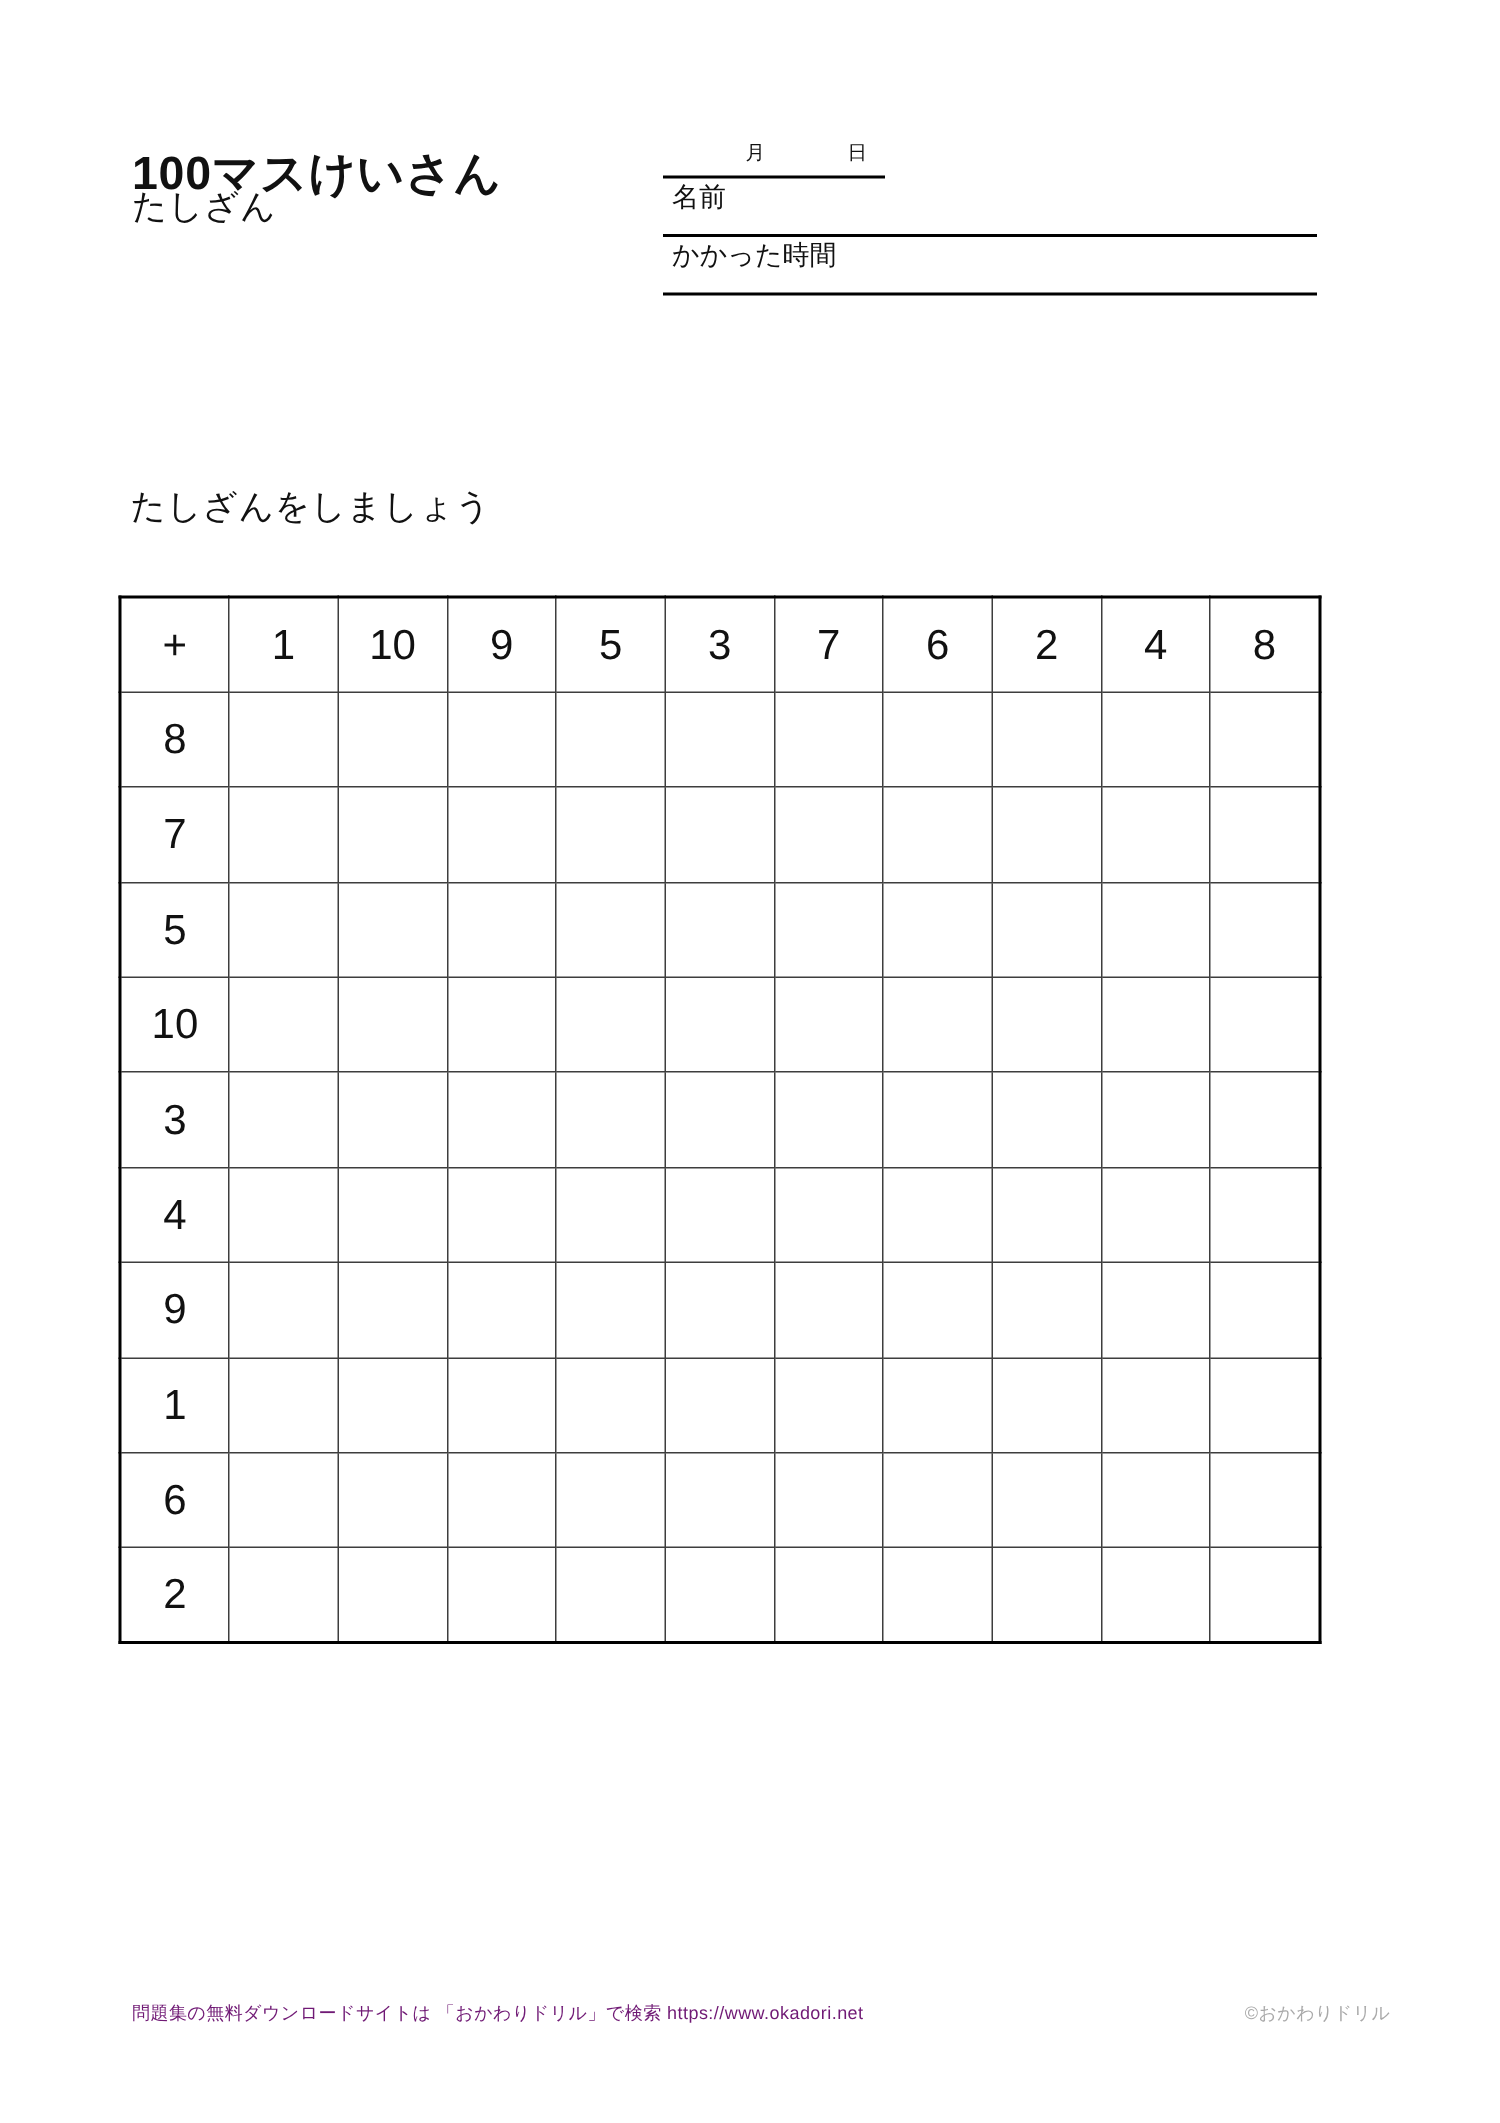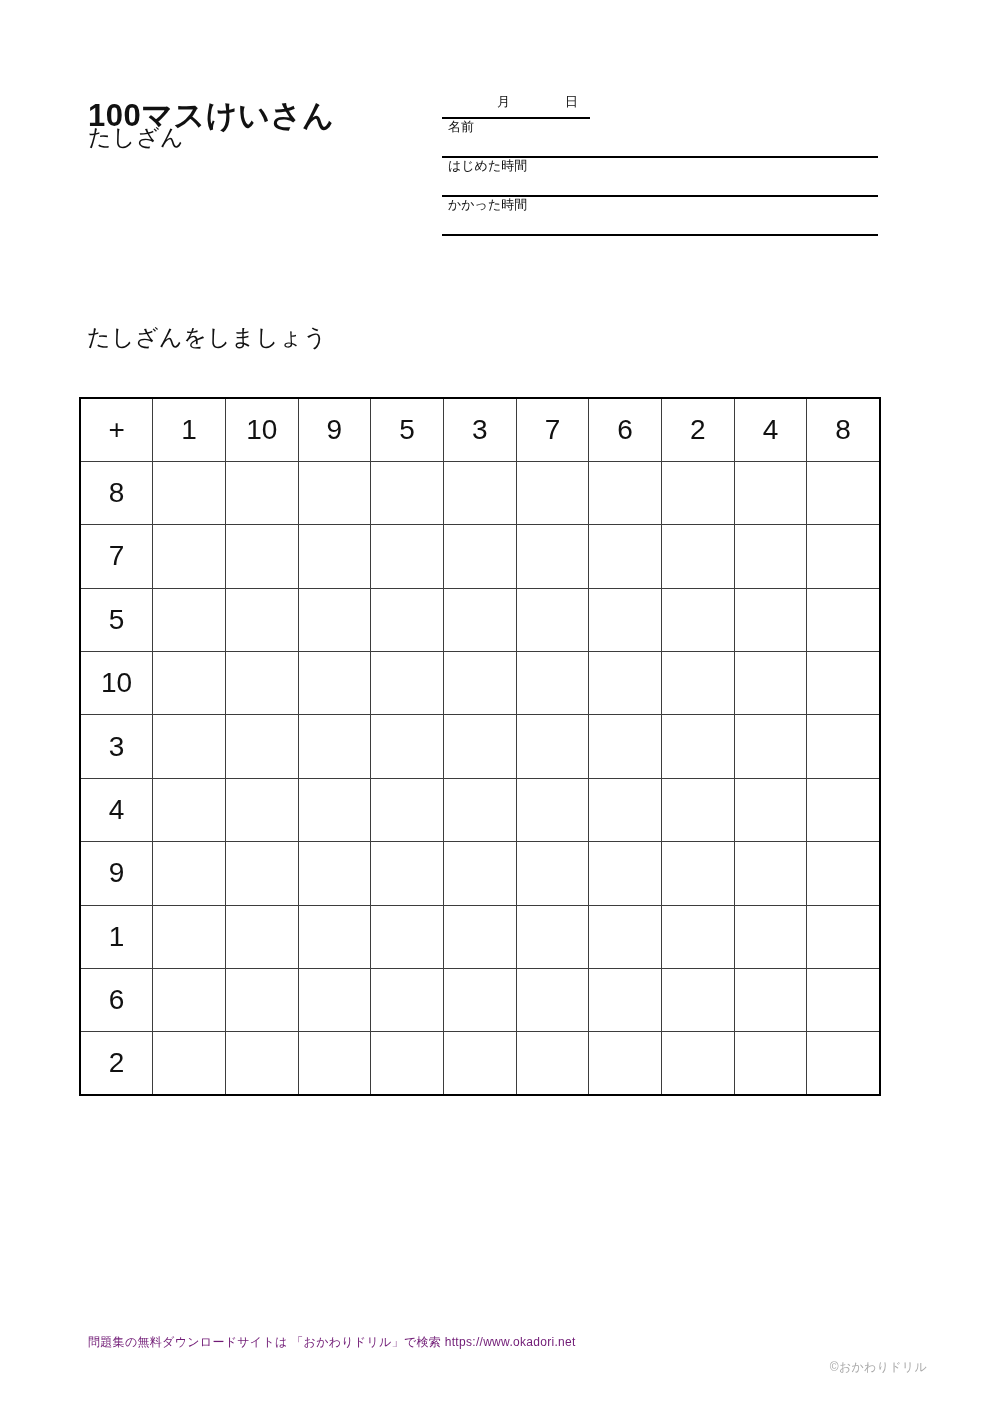--- a/index.html
+++ b/index.html
@@ -30,23 +30,23 @@
   .info-form { position: absolute; left: 442px; top: 86px; width: 436px; }
   .date-row {
     position: relative; width: 148px; height: 33px;
     border-bottom: 2px solid #000;
   }
   .date-row .month { position: absolute; left: 55px; bottom: 6px; font-size: 13px; }
   .date-row .day   { position: absolute; left: 123px; bottom: 6px; font-size: 13px; }
   .field-row {
     width: 436px; height: 39px;
     border-bottom: 2px solid #000;
-    display: flex; align-items: flex-end;
-    padding: 0 0 20px 6px;
-    font-size: 13px;
+    display: flex; 
+    padding: 0 0 5px 6px;
+    font-size: 18px;
   }
 
   
   .instruction {
     position: absolute; left: 87px; top: 326px;
     font-size: 23px; font-weight: 400; letter-spacing: 0.5px;
     line-height: 1;
   }
 
   
@@ -65,41 +65,38 @@
     padding: 0;
   }
 
   
   .footer-left {
     position: absolute; left: 88px; top: 1334px;
     font-size: 12px; color: #701a75; letter-spacing: 0.3px;
   }
   .footer-right {
     position: absolute; right: 73px; top: 1334px;
-    font-size: 12px; color: #a9a9a9; letter-spacing: 0.3px; margin-top: 25px;
+    font-size: 12px; color: #a9a9a9; letter-spacing: 0.3px;
   }
 </style>
 </head>
 <body>
 
 <div class="page">
 
   <div class="title">100マスけいさん</div>
   <div class="subtitle">たしざん</div>
 
   <div class="info-form">
     <div class="date-row">
       <span class="month">月</span>
       <span class="day">日</span>
     </div>
     <div class="field-row">
       <span>名前</span>
-    </div>
-    <div class="field-row">
-      <span>はじめた時間</span>
     </div>
     <div class="field-row">
       <span>かかった時間</span>
     </div>
   </div>
 
   <div class="instruction">たしざんをしましょう</div>
 
   <div class="grid-wrap">
     <table class="calc-grid">

